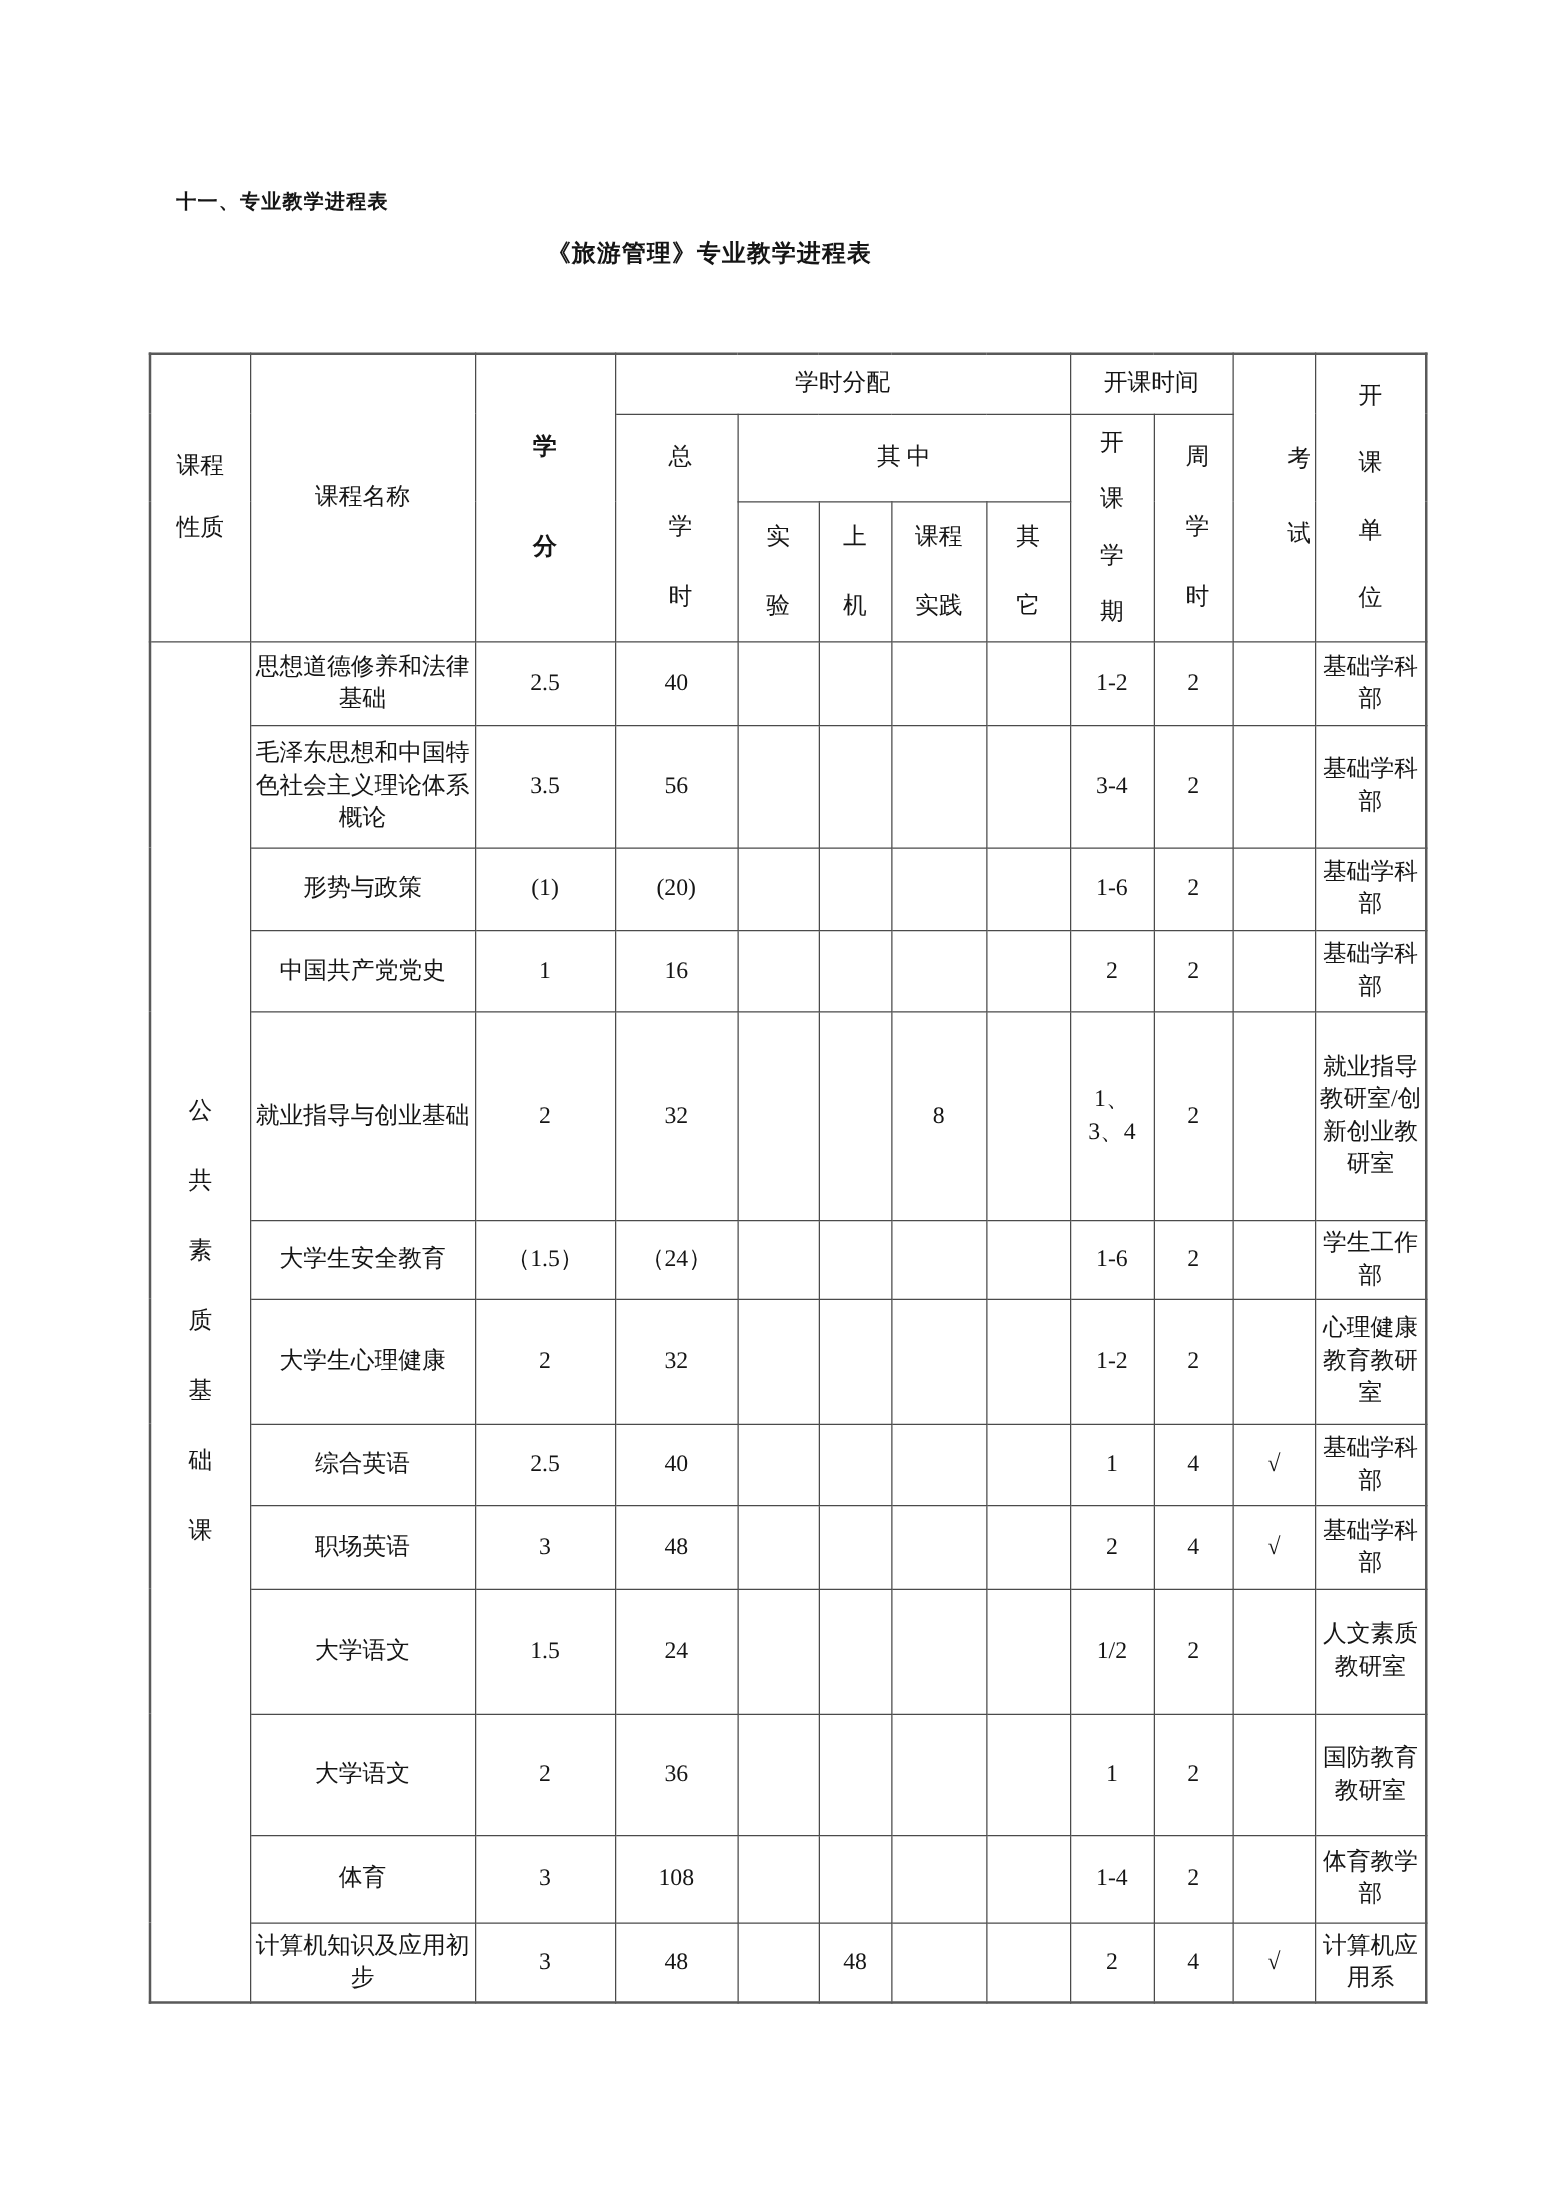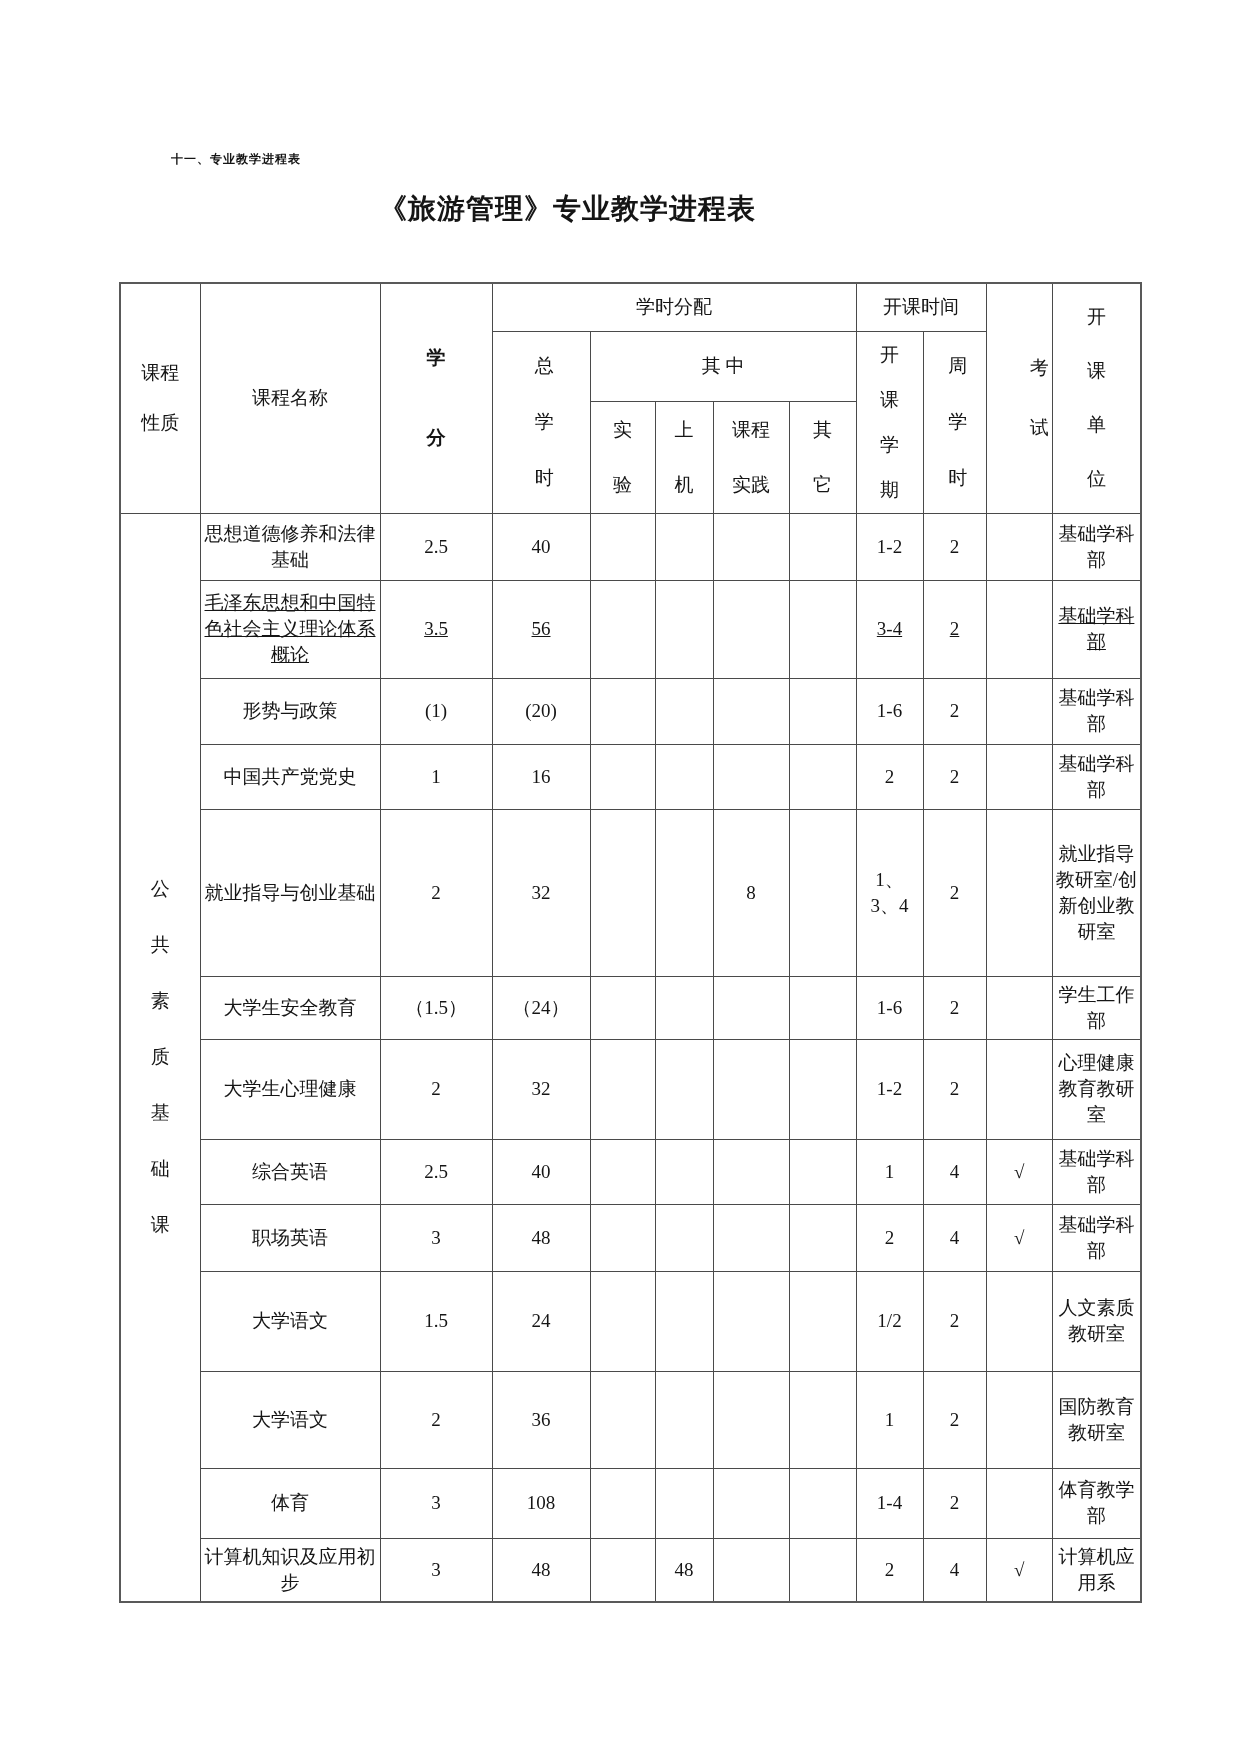--- a/index.html
+++ b/index.html
@@ -1,28 +1,28 @@
 <!DOCTYPE html>
 <html><head>
 <meta charset="utf-8">
 <style>
   html,body{margin:0;padding:0;}
   body{
     width:1241px;height:1755px;background:#ffffff;position:relative;
     font-family:"Liberation Serif","DejaVu Serif",serif;color:#151515;
   }
   .section-heading{
-    position:absolute;left:171px;top:151px;
+    position:absolute;left:141px;top:151px;
     font-family:"Liberation Sans","DejaVu Sans",sans-serif;
-    font-weight:bold;font-size:12px;letter-spacing:1px;
+    font-weight:bold;font-size:16px;letter-spacing:1px;
   }
   .doc-title{
     position:absolute;left:0;top:190px;width:1135px;text-align:center;
     font-family:"Liberation Sans","DejaVu Sans",sans-serif;
-    font-weight:bold;font-size:28px;letter-spacing:1px;
+    font-weight:bold;font-size:19px;letter-spacing:1px;
   }
   table.schedule{
     position:absolute;left:119px;top:282px;
     border-collapse:collapse;table-layout:fixed;
     border:2px solid #595959;
   }
   .schedule th,.schedule td{
     border:1px solid #4a4a4a;
     font-weight:normal;font-size:19px;line-height:26px;
     text-align:center;vertical-align:middle;padding:0;
@@ -127,21 +127,21 @@
         <td>40</td>
         <td></td>
         <td></td>
         <td></td>
         <td></td>
         <td class="sem">1-2</td>
         <td>2</td>
         <td></td>
         <td class="unit-cell">基础学科部</td>
       </tr>
-      <tr style="height: 98px; text-decoration: underline;">
+      <tr style="height: 98px;">
         <td class="name-cell">毛泽东思想和中国特色社会主义理论体系概论</td>
         <td>3.5</td>
         <td>56</td>
         <td></td>
         <td></td>
         <td></td>
         <td></td>
         <td class="sem">3-4</td>
         <td>2</td>
         <td></td>

